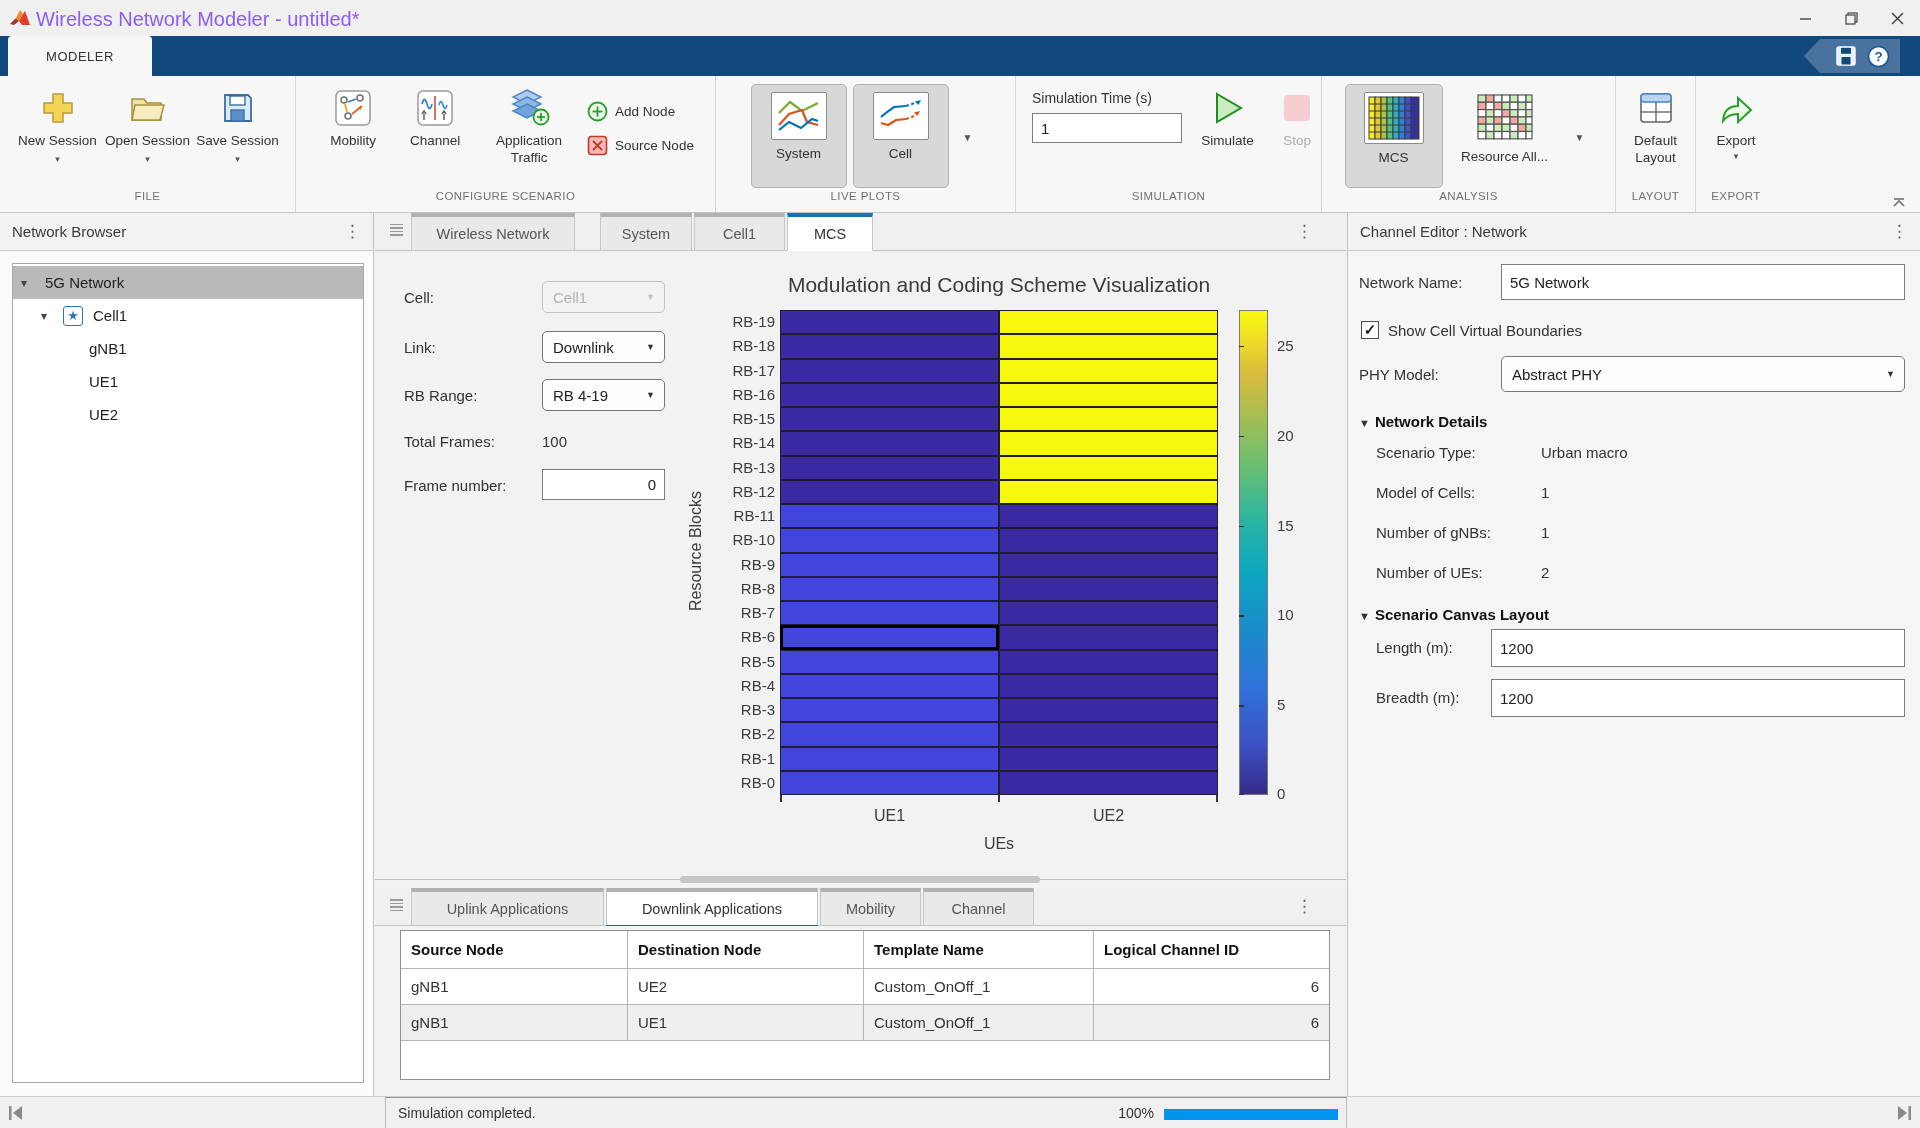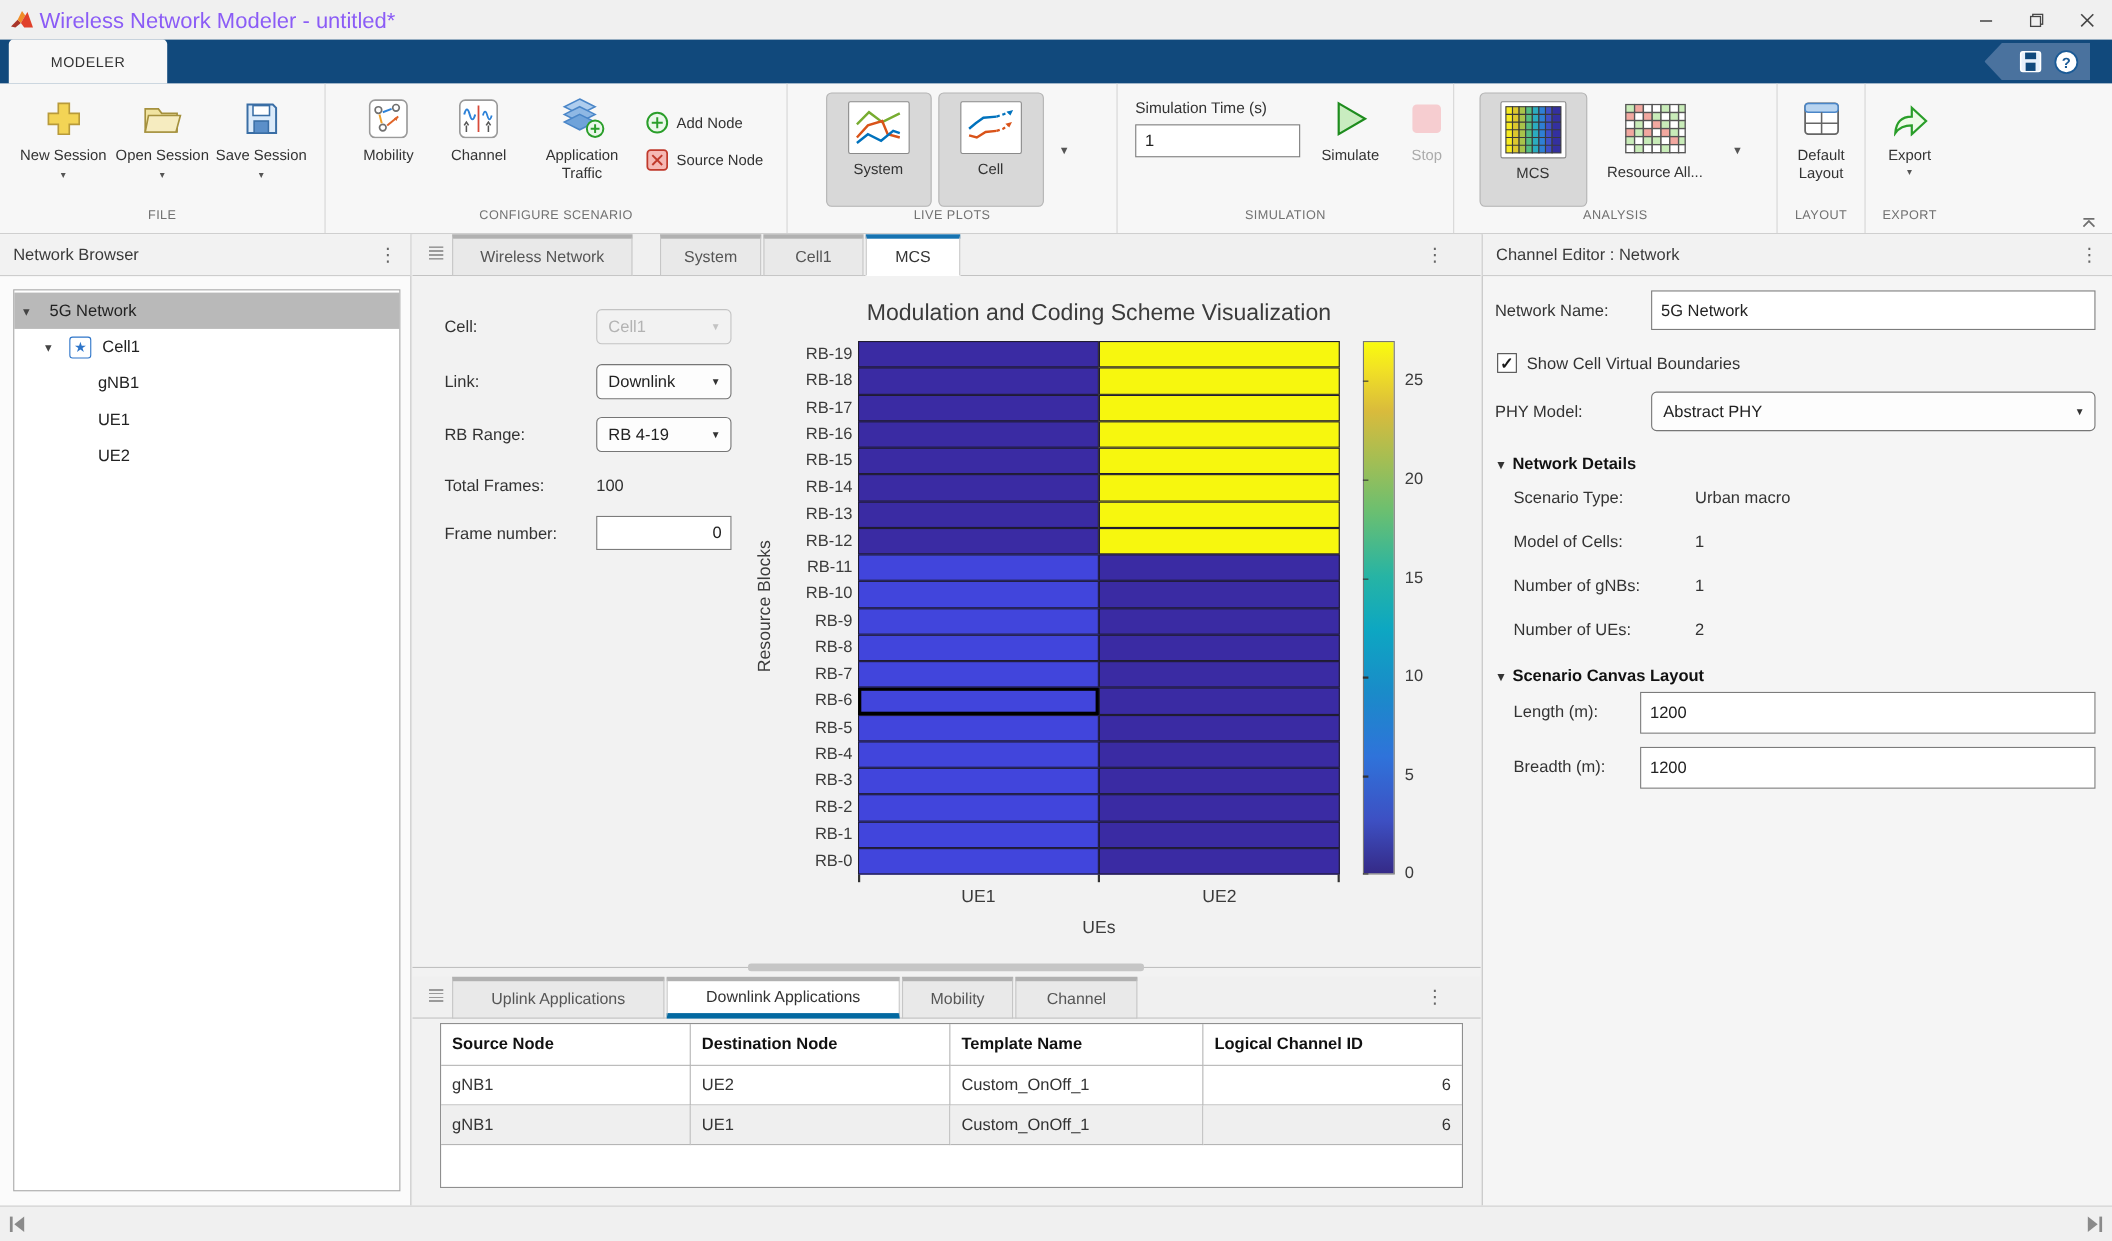--- a/index.html
+++ b/index.html
@@ -51,21 +51,21 @@
   .tree-row { position:relative; height:33px; display:flex; align-items:center; font-size:15px; color:#222; }
   .tcaret { font-size:12px; color:#444; width:14px; }
   .cell-star { width:20px; height:20px; border:1.5px solid #2e75c9; border-radius:3px; background:#fff;
     color:#2e75c9; font-size:13px; display:flex; align-items:center; justify-content:center; margin-right:10px; }
 
   
   .tabbar { position:absolute; left:0; right:0; height:38px; background:#f0f0f0; border-bottom:1px solid #c2c2c2; }
   .doc-tab { position:absolute; top:0; height:38px; background:#e9e9e9; border:1px solid #c6c6c6; border-top:4px solid #b1b1b1;
     display:flex; align-items:center; justify-content:center; font-size:14.5px; color:#555; }
   .doc-tab.active { background:#fff; border-top:4px solid #1673b1; color:#333; border-bottom:1px solid #fff; }
-  .doc-tab.active-plain { background:#fff; color:#333; border-bottom:5px solid #0369a1; }
+  .doc-tab.active-plain { background:#fff; color:#333; border-bottom:1px solid #0369a1; }
   .drag-handle { position:absolute; left:15px; top:11px; width:13px; height:12px;
     background:repeating-linear-gradient(#9a9a9a 0 1.5px, transparent 1.5px 3.5px); }
 
   
   .ctl-label { position:absolute; font-size:15px; color:#333; }
   .dropdown { position:absolute; width:123px; height:32px; border:1px solid #767676; border-radius:5px; background:#fdfdfd;
     font-size:15px; color:#222; display:flex; align-items:center; padding:0 10px; }
   .dropdown .arr { position:absolute; right:9px; font-size:9px; color:#333; }
   .dropdown.disabled { border-color:#c3c3c3; color:#b3b3b3; background:#f2f2f2; }
   .dropdown.disabled .arr { color:#c3c3c3; }
@@ -672,17 +672,22 @@
   <input class="box" style="position: absolute; left: 143px; top: 416px; width: 414px; height: 38px;" value="1200">
   <span class="pe-label" style="left:28px;top:476px">Breadth (m):</span>
   <input class="box" style="position: absolute; left: 143px; top: 466px; width: 414px; height: 38px;" value="1200">
 </div>
 
 <div id="statusbar">
   <svg class="abs" style="left:8px;top:8px" width="16" height="16" viewBox="0 0 16 16">
     <rect x="1" y="1" width="2.5" height="14" fill="#8a8a8a"></rect>
       <polygon points="14,1 5,8 14,15" fill="#8a8a8a"></polygon>
     </svg>
+  <div id="status-center">
+    <span class="abs" style="left:12px;top:7px;font-size:14px;color:#333">Simulation completed.</span>
+    <span class="abs" style="left:700px;top:7px;width:68px;text-align:right;font-size:14px;color:#333">100%</span>
+    <div id="progress-track"></div>
+  </div>
   <svg class="abs" style="right:8px;top:8px" width="16" height="16" viewBox="0 0 16 16">
     <rect x="12.5" y="1" width="2.5" height="14" fill="#8a8a8a"></rect>
       <polygon points="2,1 11,8 2,15" fill="#8a8a8a"></polygon>
     </svg>
 </div>
 
 </body></html>

